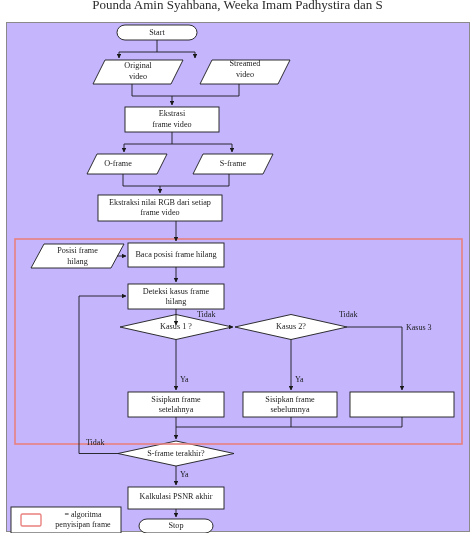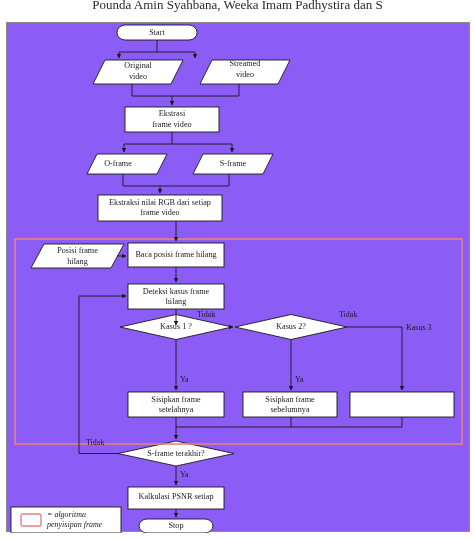--- a/index.html
+++ b/index.html
@@ -29,21 +29,21 @@
     line-height: 15px;
   }
   #figure-frame {
     position: absolute;
     left: 6px;
     top: 22px;
     width: 464px;
     height: 510px;
     border: 1px solid #8a8a8a;
     box-sizing: border-box;
-    background: #8b5cf6;
+    background: #c4b5fd;
   }
   #flow-svg {
     position: absolute;
     left: 0;
     top: 0;
   }
   .node-label {
     position: absolute;
     font-family: "Liberation Serif", serif;
     font-size: 8.2px;
@@ -60,22 +60,21 @@
     color: #1a1a1a;
     white-space: nowrap;
     text-align: center;
   }
   .legend-label {
     position: absolute;
     font-family: "Liberation Serif", serif;
     font-size: 8px;
     color: #1a1a1a;
     line-height: 10px;
-    text-align: left;
-    font-style: italic;
+    text-align: center;
   }
 </style>
 </head>
 <body>
 
 <div id="page-header">Pounda Amin Syahbana, Weeka Imam Padhystira dan S</div>
 
 <div id="figure-frame">
 
   <svg id="flow-svg" width="464" height="510" viewBox="0 0 464 510">
@@ -197,21 +196,21 @@
   <div class="node-label" style="left:121px;top:227px;width:96px;">Baca posisi frame hilang</div>
   <div class="node-label" style="left:121px;top:263.5px;width:96px;">Deteksi kasus frame
 hilang</div>
   <div class="node-label" style="left:134px;top:299px;width:70px;">Kasus 1 ?</div>
   <div class="node-label" style="left:249px;top:299px;width:70px;">Kasus 2?</div>
   <div class="node-label" style="left:121px;top:371.5px;width:96px;">Sisipkan frame
 setelahnya</div>
   <div class="node-label" style="left:236px;top:371.5px;width:94px;">Sisipkan frame
 sebelumnya</div>
   <div class="node-label" style="left:129px;top:425.5px;width:80px;">S-frame terakhir?</div>
-  <div class="node-label" style="left:121px;top:469px;width:96px;">Kalkulasi PSNR setiap</div>
+  <div class="node-label" style="left:121px;top:469px;width:96px;">Kalkulasi PSNR akhir</div>
   <div class="node-label" style="left:132px;top:498px;width:74px;">Stop</div>
 
   <div class="edge-label" style="left:190px;top:287px;">Tidak</div>
   <div class="edge-label" style="left:173px;top:352px;">Ya</div>
   <div class="edge-label" style="left:332px;top:287px;">Tidak</div>
   <div class="edge-label" style="left:288px;top:352px;">Ya</div>
   <div class="edge-label" style="left:399px;top:300px;">Kasus 3</div>
   <div class="edge-label" style="left:79px;top:415px;">Tidak</div>
   <div class="edge-label" style="left:173px;top:447px;">Ya</div>
 

